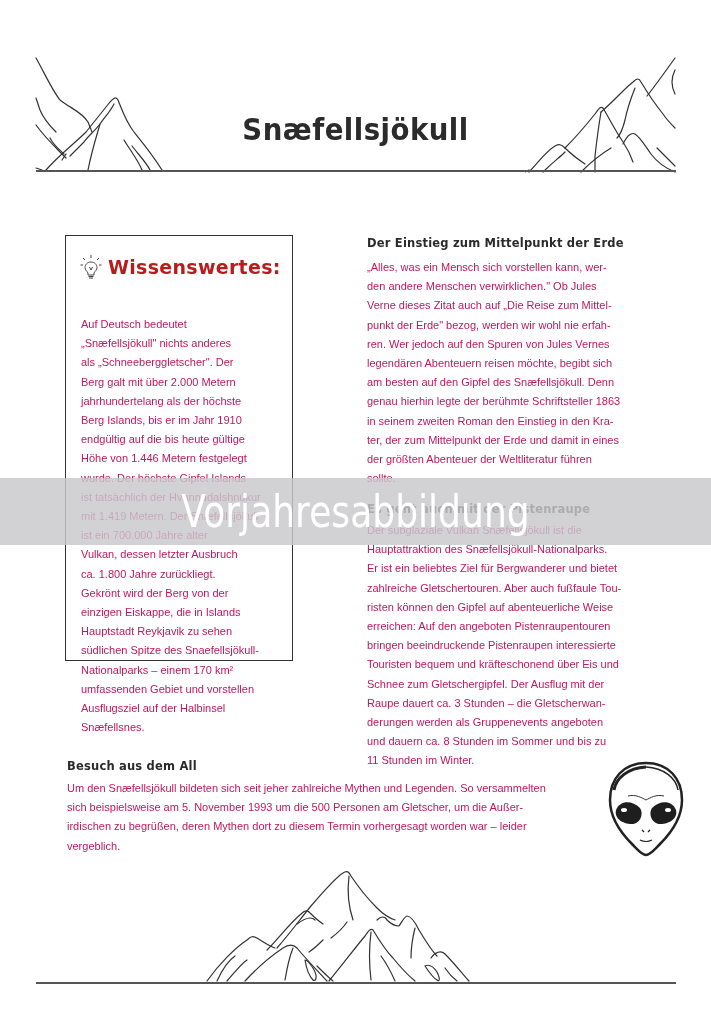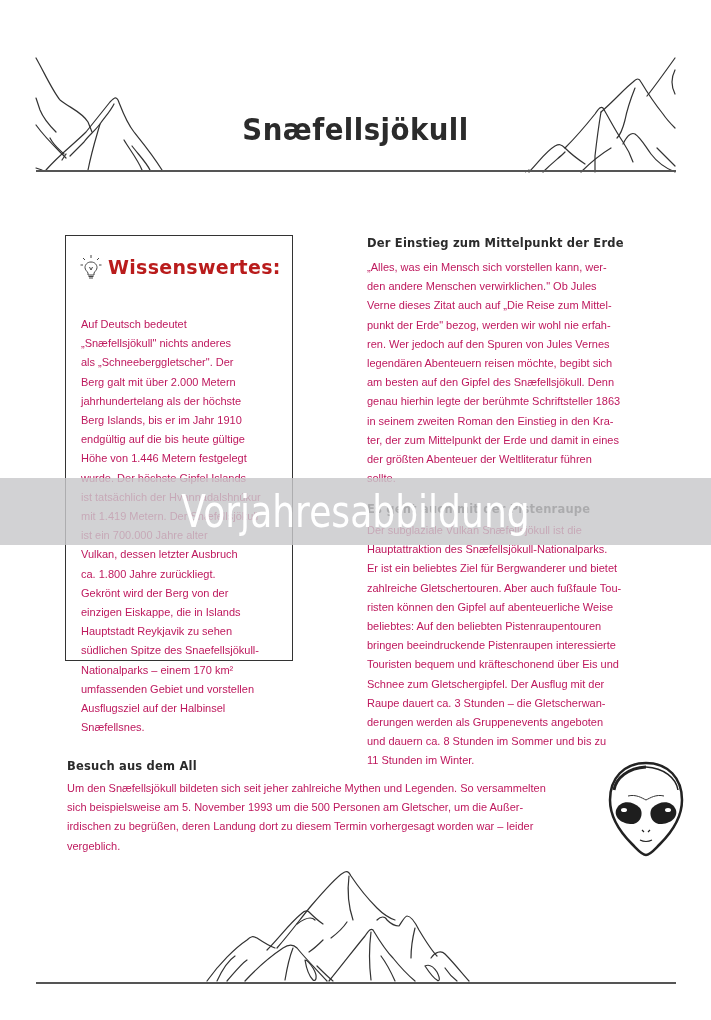--- a/index.html
+++ b/index.html
@@ -130,38 +130,38 @@
   <div>sollte.</div>
 </div>
 
 <div class="sec-head" style="left:367px;top:502px;">Es geht auch mit der Pistenraupe</div>
 <div class="sec-text body-text" style="left:367px;top:521px;width:300px;">
   <div>Der subglaziale Vulkan Snæfellsjökull ist die</div>
   <div>Hauptattraktion des Snæfellsjökull-Nationalparks.</div>
   <div>Er ist ein beliebtes Ziel für Bergwanderer und bietet</div>
   <div>zahlreiche Gletschertouren. Aber auch fußfaule Tou-</div>
   <div>risten können den Gipfel auf abenteuerliche Weise</div>
-  <div>beliebtes: Auf den beliebten Pistenraupentouren</div>
+  <div>erreichen: Auf den angeboten Pistenraupentouren</div>
   <div>bringen beeindruckende Pistenraupen interessierte</div>
   <div>Touristen bequem und kräfteschonend über Eis und</div>
   <div>Schnee zum Gletschergipfel. Der Ausflug mit der</div>
   <div>Raupe dauert ca. 3 Stunden – die Gletscherwan-</div>
   <div>derungen werden als Gruppenevents angeboten</div>
   <div>und dauern ca. 8 Stunden im Sommer und bis zu</div>
   <div>11 Stunden im Winter.</div>
 </div>
 
 <div class="watermark"></div>
 <div class="watermark-label">Vorjahresabbildung</div>
 
 <div class="sec-head" style="left:67px;top:759px;">Besuch aus dem All</div>
 <div class="sec-text body-text" style="left:67px;top:779px;width:530px;">
   <div>Um den Snæfellsjökull bildeten sich seit jeher zahlreiche Mythen und Legenden. So versammelten</div>
   <div>sich beispielsweise am 5. November 1993 um die 500 Personen am Gletscher, um die Außer-</div>
-  <div>irdischen zu begrüßen, deren Landung dort zu diesem Termin vorhergesagt worden war – leider</div>
+  <div>irdischen zu begrüßen, deren Mythen dort zu diesem Termin vorhergesagt worden war – leider</div>
   <div>vergeblich.</div>
 </div>
 
 <svg class="abs" style="left:606px;top:760px;" width="80" height="100" viewBox="0 0 80 100">
   <path d="M40 3 C18 3 4 18 4 40 C4 58 14 72 26 84 C32 90 36 95 40 95 C44 95 48 90 54 84 C66 72 76 58 76 40 C76 18 62 3 40 3 Z" fill="#fff" stroke="#222" stroke-width="2.5"></path>
   <path d="M8 30 C10 18 22 8 40 7" fill="none" stroke="#222" stroke-width="3"></path>
   <path d="M72 30 C70 18 58 8 40 7" fill="none" stroke="#222" stroke-width="1.5"></path>
   <path d="M22 36 C30 34 36 38 40 40 C44 38 50 34 58 36" fill="none" stroke="#333" stroke-width="1"></path>
   <path d="M10 50 C14 40 26 40 34 48 C38 54 34 64 26 64 C16 64 8 58 10 50 Z" fill="#1e1e1e"></path>
   <path d="M70 50 C66 40 54 40 46 48 C42 54 46 64 54 64 C64 64 72 58 70 50 Z" fill="#1e1e1e"></path>

